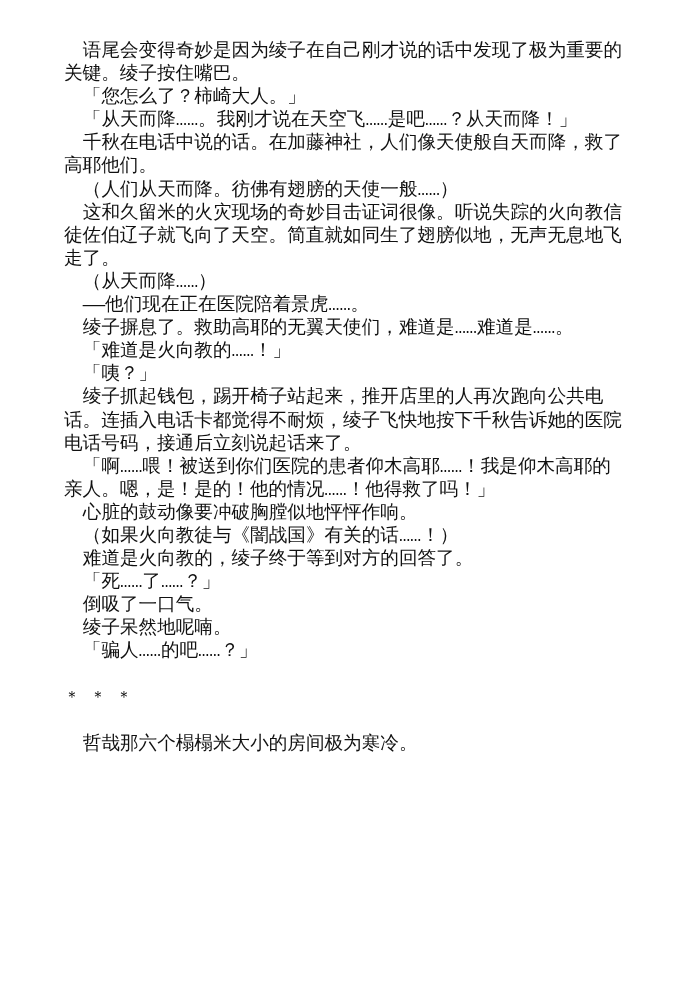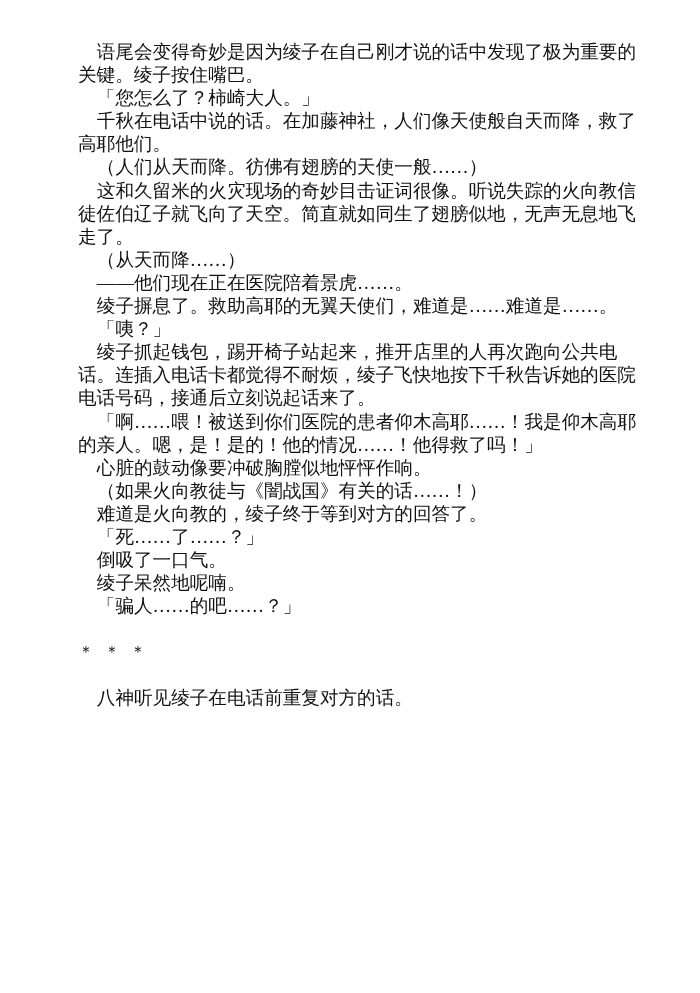--- a/index.html
+++ b/index.html
@@ -1,49 +1,51 @@
 <!DOCTYPE html>
 <html><head>
 <meta charset="utf-8">
 <style>
   html, body { margin: 0; padding: 0; background: #ffffff; }
   body { width: 700px; height: 993px; overflow: hidden; position: relative; }
   .page {
     position: absolute;
-    left: 78px;
+    left: 64px;
     top: 40px;
     width: 564px;
-    font-family: Liberation Serif, serif;
+    font-family: Liberation Mono, monospace;
     font-size: 18.6px;
     line-height: 23.1px;
     color: #111111;
   }
   .p { margin: 0; text-indent: 18.8px; word-break: break-all; white-space: normal; }
   .sep { margin: 23px 0 0 0; text-indent: 0; letter-spacing: 10px; font-size: 16px; line-height: 23px; }
   .after-sep { margin-top: 23px; }
 </style>
 </head>
 <body>
 
 <div class="page">
   <p class="p">语尾会变得奇妙是因为绫子在自己刚才说的话中发现了极为重要的关键。绫子按住嘴巴。</p>
   <p class="p">「您怎么了？柿崎大人。」</p>
+  <p class="p">「从天而降……。我刚才说在天空飞……是吧……？从天而降！」</p>
   <p class="p">千秋在电话中说的话。在加藤神社，人们像天使般自天而降，救了高耶他们。</p>
   <p class="p">（人们从天而降。彷佛有翅膀的天使一般……）</p>
   <p class="p">这和久留米的火灾现场的奇妙目击证词很像。听说失踪的火向教信徒佐伯辽子就飞向了天空。简直就如同生了翅膀似地，无声无息地飞走了。</p>
   <p class="p">（从天而降……）</p>
   <p class="p">——他们现在正在医院陪着景虎……。</p>
   <p class="p">绫子摒息了。救助高耶的无翼天使们，难道是……难道是……。</p>
+  <p class="p">「难道是火向教的……！」</p>
   <p class="p">「咦？」</p>
   <p class="p">绫子抓起钱包，踢开椅子站起来，推开店里的人再次跑向公共电话。连插入电话卡都觉得不耐烦，绫子飞快地按下千秋告诉她的医院电话号码，接通后立刻说起话来了。</p>
   <p class="p">「啊……喂！被送到你们医院的患者仰木高耶……！我是仰木高耶的亲人。嗯，是！是的！他的情况……！他得救了吗！」</p>
   <p class="p">心脏的鼓动像要冲破胸膛似地怦怦作响。</p>
   <p class="p">（如果火向教徒与《闇战国》有关的话……！）</p>
   <p class="p">难道是火向教的，绫子终于等到对方的回答了。</p>
   <p class="p">「死……了……？」</p>
   <p class="p">倒吸了一口气。</p>
   <p class="p">绫子呆然地呢喃。</p>
   <p class="p">「骗人……的吧……？」</p>
 
   <p class="sep">＊＊＊</p>
 
-  <p class="p after-sep">八神听见绫子在电话前重复对方的话。</p>
+  <p class="p after-sep">哲哉那六个榻榻米大小的房间极为寒冷。</p>
 </div>
 
 </body></html>

